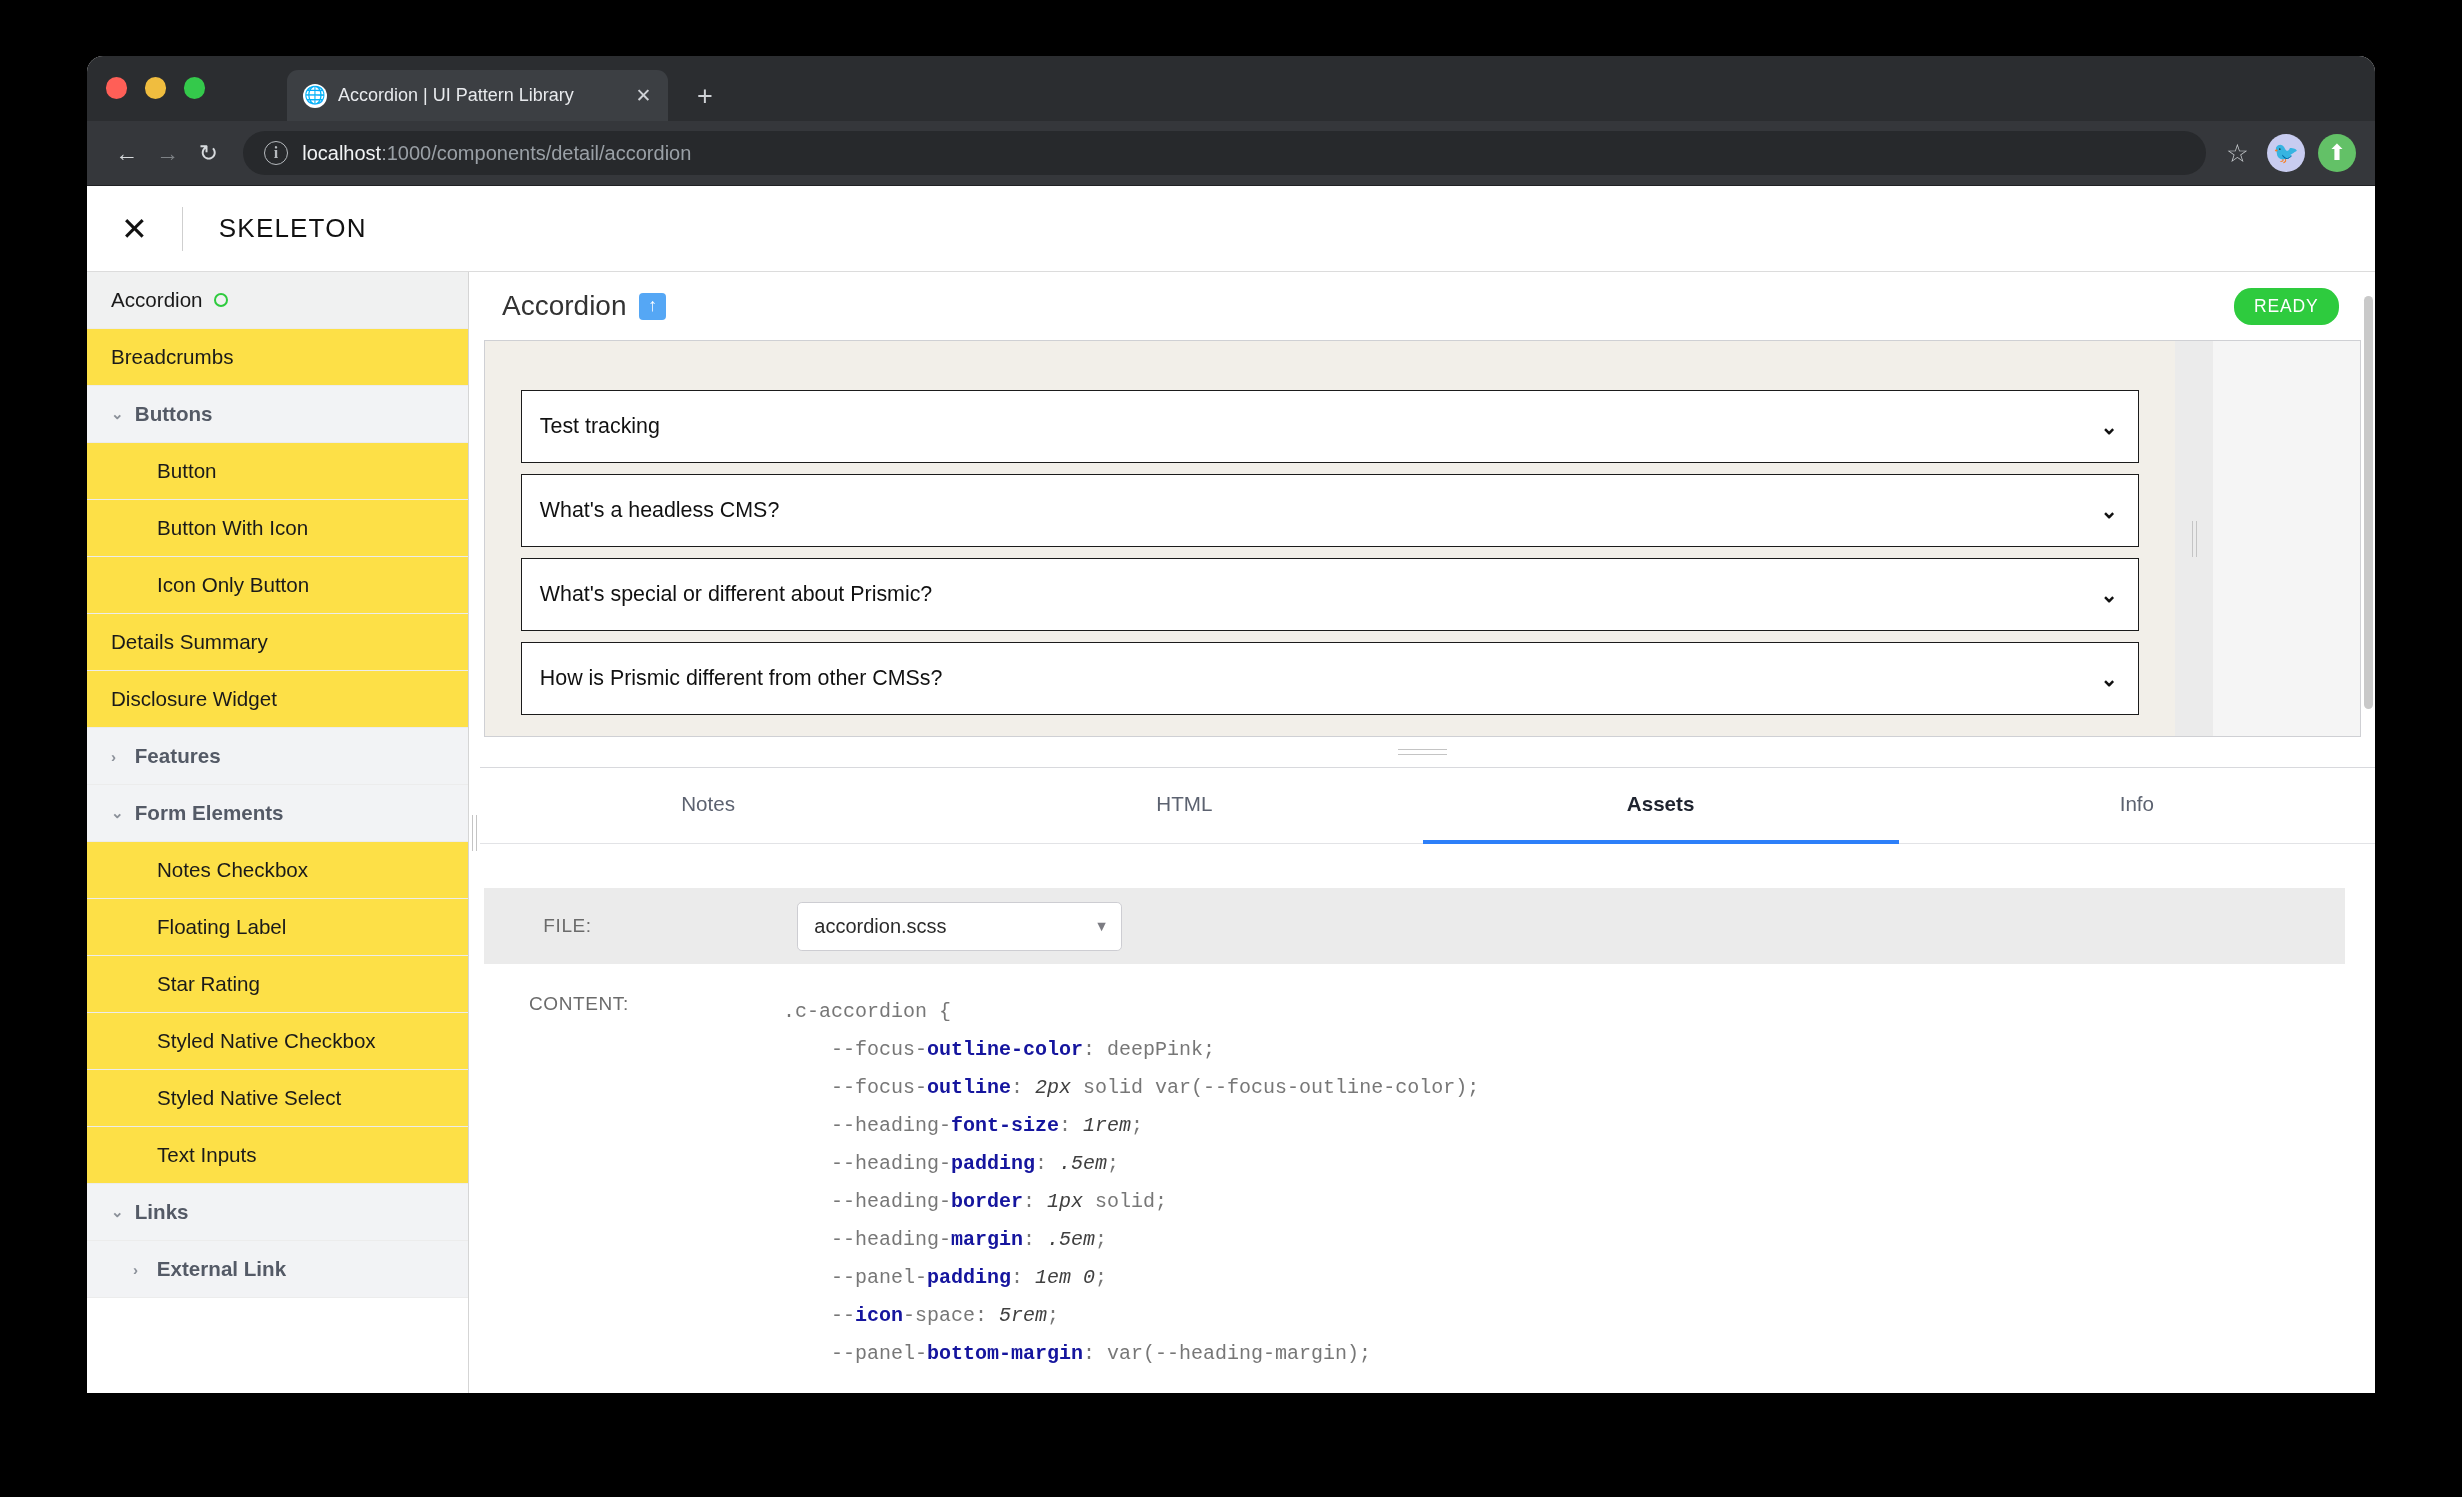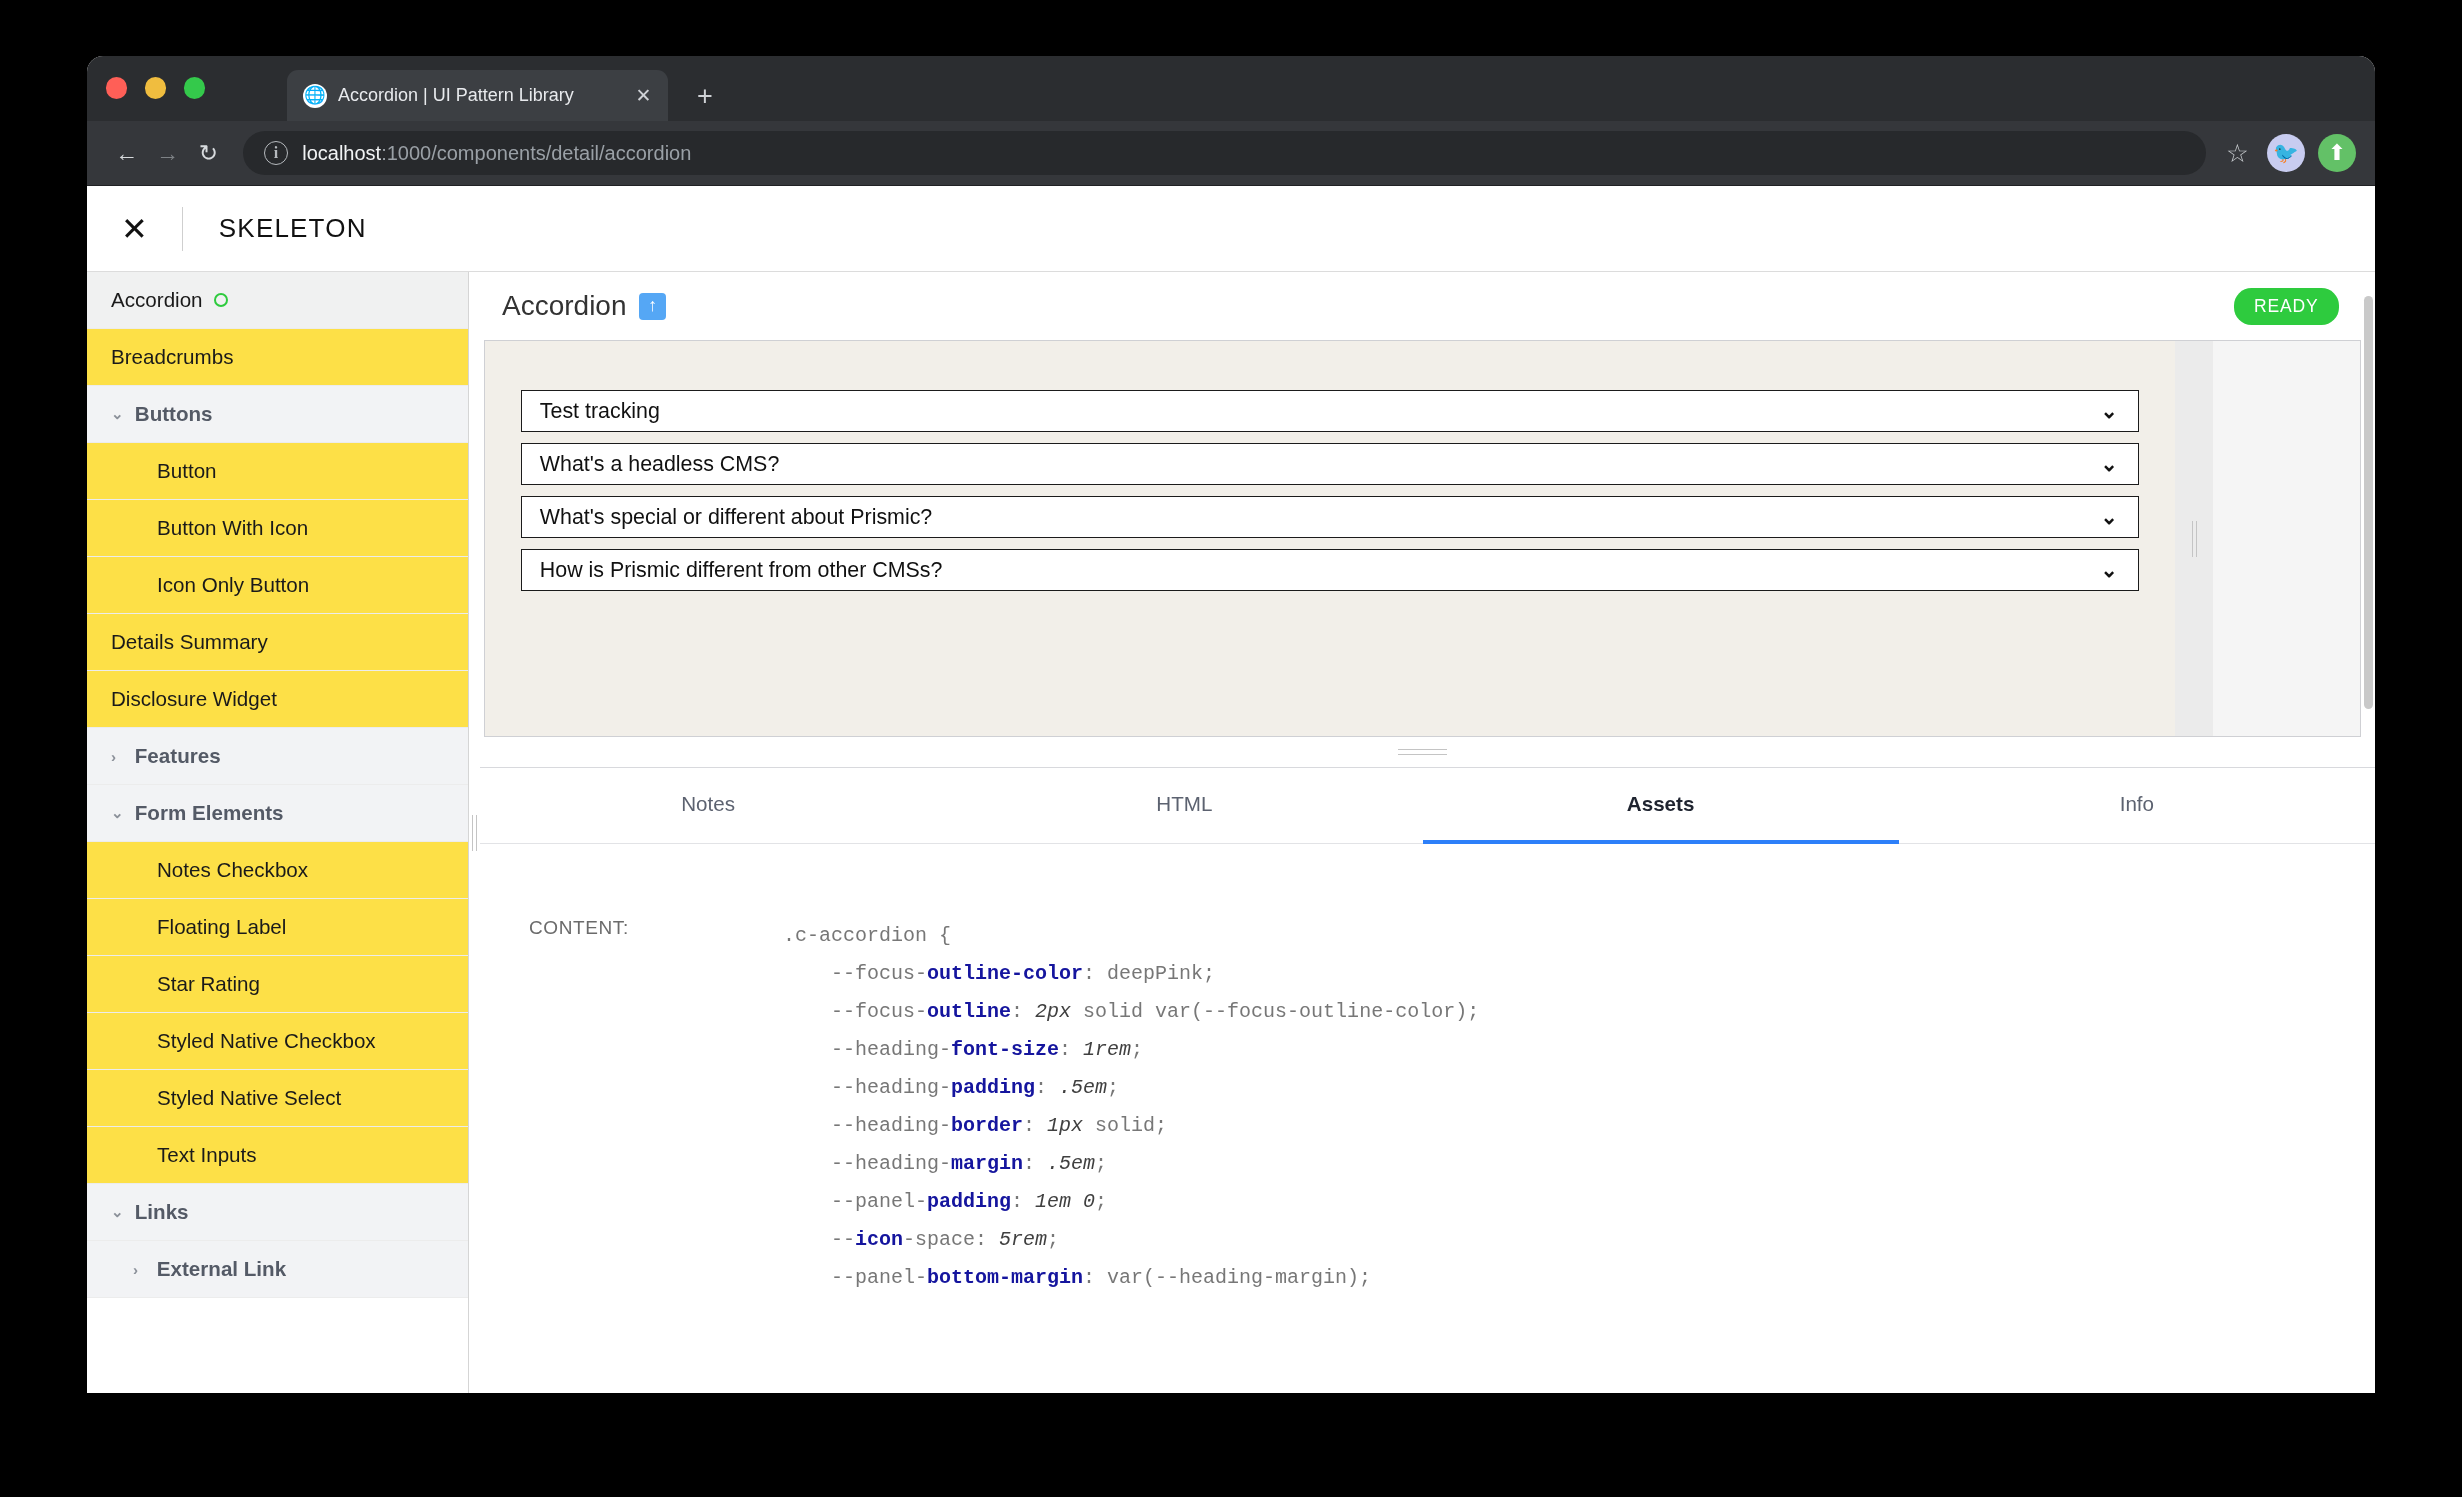--- a/index.html
+++ b/index.html
@@ -241,21 +241,21 @@
   }
   #preview {
     width: 1690px; flex: none;
     background: #f2efe9;
     padding: 49px 36px 0 36px;
     overflow: hidden;
   }
   .acc-item {
     border: 1.6px solid #1b1b1b;
     background: #fff;
-    height: 42px;
+    height: 73px;
     margin-bottom: 11px;
     display: flex; align-items: center;
     padding: 0 20.6px 0 17.5px;
   }
   .acc-label { font-size: 21.4px; color: #111; }
   .acc-chev { margin-left: auto; font-size: 20.6px; color: #111; font-weight: bold; }
 
   #preview-resizer {
     width: 38px; flex: none;
     background: #ebebeb;
@@ -494,20 +494,27 @@
         </div>
 
         <div id="tabs">
             <div class="tab">Notes</div>
             <div class="tab">HTML</div>
             <div class="tab active">Assets</div>
             <div class="tab">Info</div>
           </div>
 
         <div id="assets">
+          <div id="file-row">
+            <span class="field-label">FILE:</span>
+            <div id="file-select">
+              <span>accordion.scss</span>
+              <span id="file-caret">▼</span>
+            </div>
+          </div>
           <div id="content-row">
             <span class="field-label">CONTENT:</span>
             <pre id="code"><div><span>.c-accordion {</span></div><div>    <span>--focus-</span><span class="kw">outline-color</span><span>: </span><span>deepPink</span><span>;</span></div><div>    <span>--focus-</span><span class="kw">outline</span><span>: </span><span class="num">2px</span><span> solid var(--focus-outline-color);</span></div><div>    <span>--heading-</span><span class="kw">font-size</span><span>: </span><span class="num">1rem</span><span>;</span></div><div>    <span>--heading-</span><span class="kw">padding</span><span>: </span><span class="num">.5em</span><span>;</span></div><div>    <span>--heading-</span><span class="kw">border</span><span>: </span><span class="num">1px</span><span> solid;</span></div><div>    <span>--heading-</span><span class="kw">margin</span><span>: </span><span class="num">.5em</span><span>;</span></div><div>    <span>--panel-</span><span class="kw">padding</span><span>: </span><span class="num">1em 0</span><span>;</span></div><div>    <span>--</span><span class="kw">icon</span><span>-space: </span><span class="num">5rem</span><span>;</span></div><div>    <span>--panel-</span><span class="kw">bottom-margin</span><span>: </span><span>var(--heading-margin);</span></div></pre>
           </div>
         </div>
 
         <div id="scrollbar-v">
           <span class="thumb"></span>
         </div>
 

